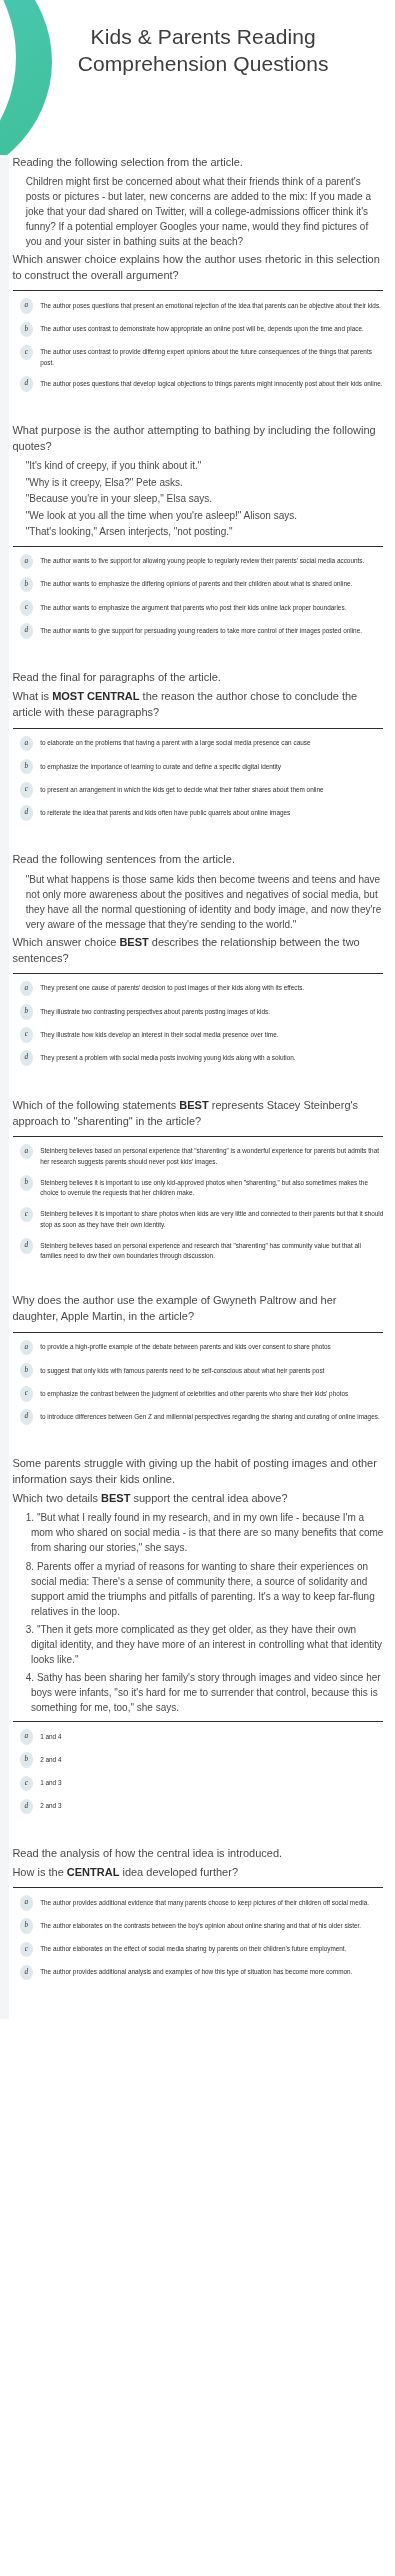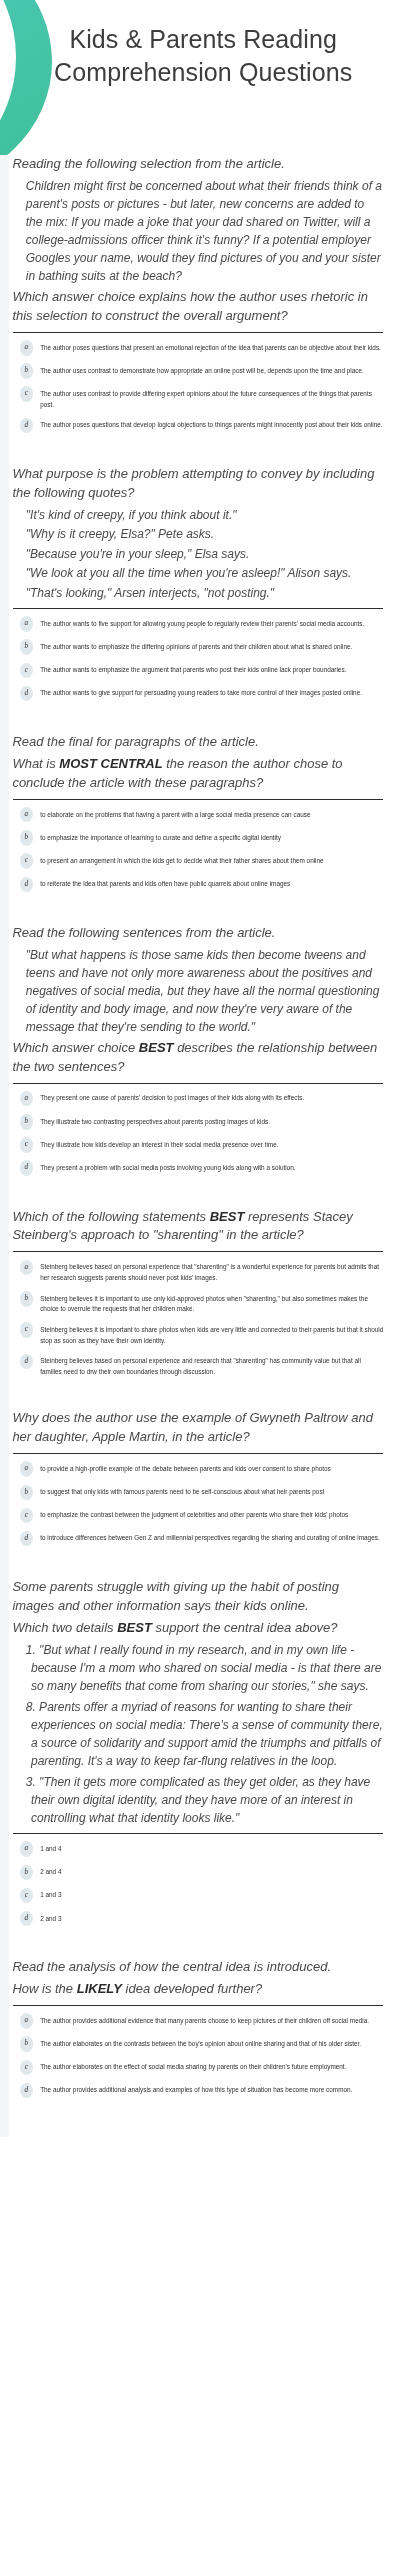--- a/index.html
+++ b/index.html
@@ -43,21 +43,21 @@
     width:124px;
     height:258px;
     background:#ffffff;
     border-radius:0 100% 100% 0 / 0 50% 50% 0;
   }
   .header-title {
     position:relative;
     z-index:3;
     padding:23px 20.6px 0 31px;
     text-align:center;
-    font-size:25px;
+    font-size:21px;
     line-height:1.30;
     font-weight:400;
     color:#3d3d3d;
     letter-spacing:0.1px;
   }
 
   
   .content {
     position:relative;
     padding:0 9.3px 31px 9.3px;
@@ -67,32 +67,30 @@
     left:0;
     top:0;
     width:9.3px;
     height:100%;
     background:#f4f5f6;
   }
 
   .qblock { padding:0 3.1px; margin-bottom:6.2px; }
 
   .prompt {
-    font-size:13px;
+    font-size:11px;
     line-height:1.45;
     color:#4a4a4a;
     font-weight:400;
     margin-bottom:3.1px;
-    font-style:italic;
   }
   .prompt b { font-weight:700; color:#2b2b2b; }
 
   .excerpt {
-    font-style:italic;
-    font-size:12px;
+    font-size:10px;
     line-height:1.5;
     color:#4a4a4a;
     margin:0 0 3.1px 13.4px;
   }
   .excerpt.tight { margin-bottom:1.5px; }
   .excerpt.numbered { margin-left:13.4px; text-indent:-5.2px; padding-left:5.2px; }
 
   .divider {
     border:0;
     border-top:0.5px solid #2e2e2e;
@@ -165,21 +163,21 @@
         <div class="option">
           <span class="badge">d</span>
           <span class="option-text">The author poses questions that develop logical objections to things parents might innocently post about their kids online.</span>
         </div>
       </div>
     </section>
 
     <div class="spacer-lg"></div>
 
     <section class="qblock">
-      <p class="prompt">What purpose is the problem attempting to convey by including the following quotes?</p>
+      <p class="prompt">What purpose is the author attempting to bathing by including the following quotes?</p>
       <p class="excerpt tight">"It's kind of creepy, if you think about it."</p>
       <p class="excerpt tight">"Why is it creepy, Elsa?" Pete asks.</p>
       <p class="excerpt tight">"Because you're in your sleep," Elsa says.</p>
       <p class="excerpt tight">"We look at you all the time when you're asleep!" Alison says.</p>
       <p class="excerpt">"That's looking," Arsen interjects, "not posting."</p>
       <hr class="divider">
       <div class="options">
         <div class="option">
           <span class="badge">a</span>
           <span class="option-text">The author wants to five support for allowing young people to regularly review their parents' social media accounts.</span>
@@ -303,20 +301,21 @@
     </section>
 
     <div class="spacer-lg"></div>
 
     <section class="qblock">
       <p class="prompt">Some parents struggle with giving up the habit of posting images and other information says their kids online.</p>
       <p class="prompt">Which two details <b>BEST</b> support the central idea above?</p>
       <p class="excerpt numbered">1. "But what I really found in my research, and in my own life - because I'm a mom who shared on social media - is that there are so many benefits that come from sharing our stories," she says.</p>
       <p class="excerpt numbered">8.  Parents offer a myriad of reasons for wanting to share their experiences on social media: There's a sense of community there, a source of solidarity and support amid the triumphs and pitfalls of parenting.  It's a way to keep far-flung relatives in the loop.</p>
       <p class="excerpt numbered">3.  "Then it gets more complicated as they get older, as they have their own digital identity, and they have more of an interest in controlling what that identity looks like."</p>
+      <p class="excerpt numbered">4.  Sathy has been sharing her family's story through images and video since her boys were infants, "so it's hard for me to surrender that control, because this is something for me, too," she says.</p>
       <hr class="divider">
       <div class="options">
         <div class="option">
           <span class="badge">a</span>
           <span class="option-text">1 and 4</span>
         </div>
         <div class="option">
           <span class="badge">b</span>
           <span class="option-text">2 and 4</span>
         </div>
@@ -328,21 +327,21 @@
           <span class="badge">d</span>
           <span class="option-text">2 and 3</span>
         </div>
       </div>
     </section>
 
     <div class="spacer-lg"></div>
 
     <section class="qblock">
       <p class="prompt">Read the analysis of how the central idea is introduced.</p>
-      <p class="prompt">How is the <b>LIKELY</b> idea developed further?</p>
+      <p class="prompt">How is the <b>CENTRAL</b> idea developed further?</p>
       <hr class="divider">
       <div class="options">
         <div class="option">
           <span class="badge">a</span>
           <span class="option-text">The author provides additional evidence that many parents choose to keep pictures of their children off social media.</span>
         </div>
         <div class="option">
           <span class="badge">b</span>
           <span class="option-text">The author elaborates on the contrasts between the boy's opinion about online sharing and that of his older sister.</span>
         </div>

